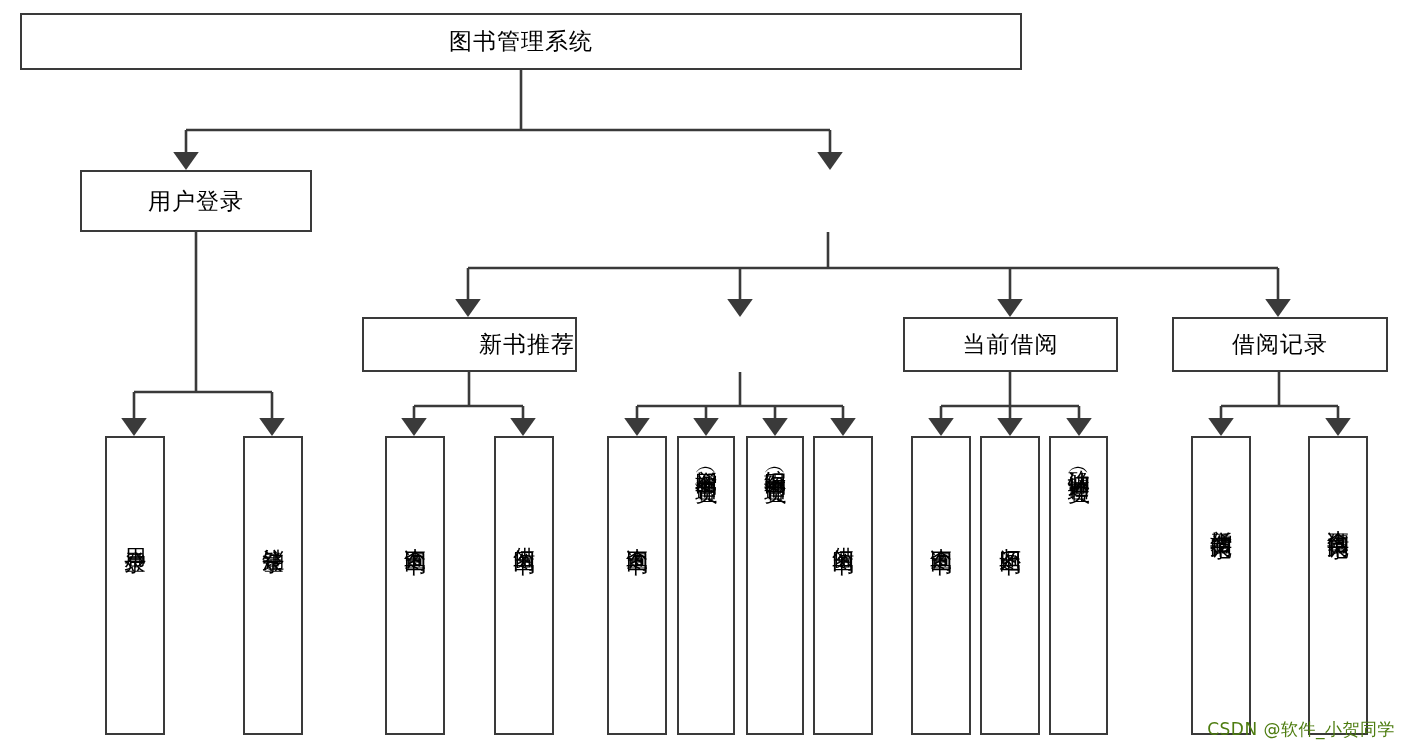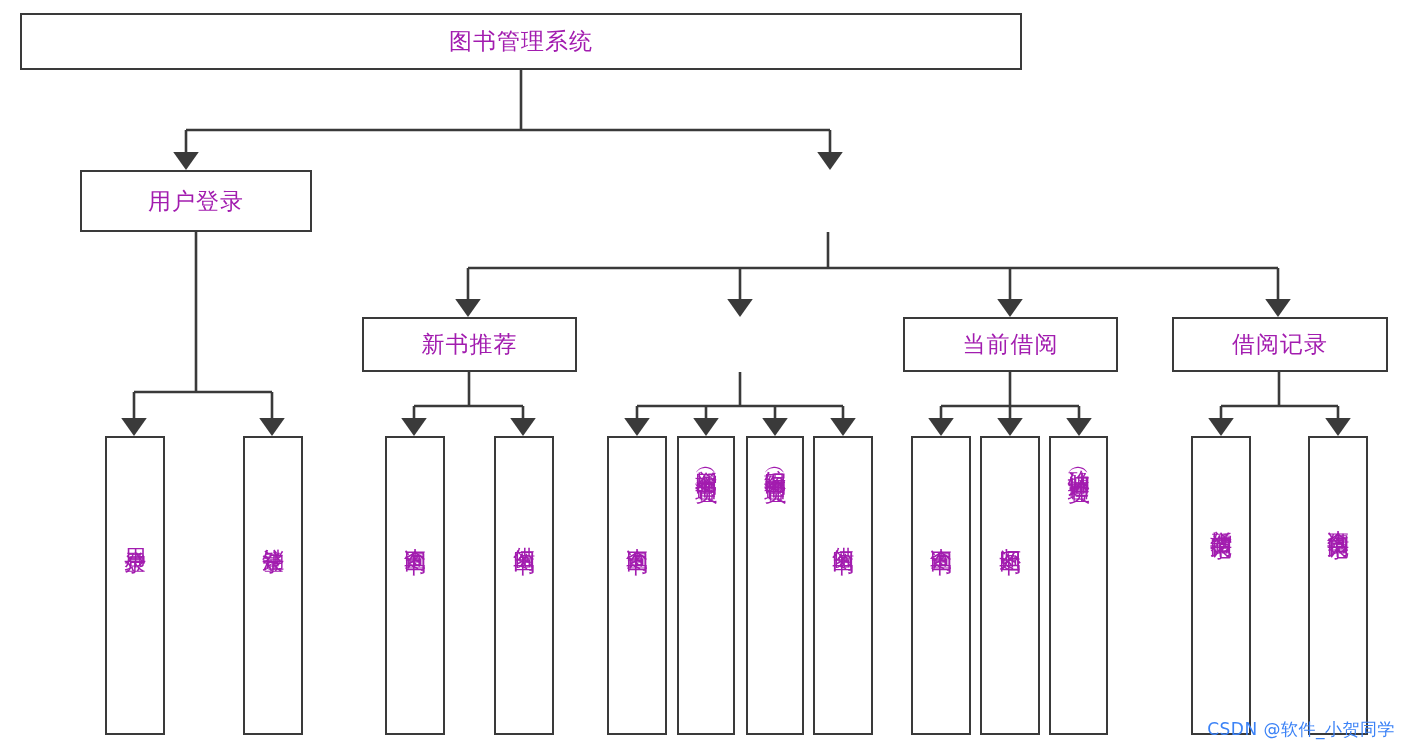--- a/index.html
+++ b/index.html
@@ -13,21 +13,21 @@
   #canvas{position:absolute;left:0;top:0;width:1405px;height:747px;}
   svg.edges{position:absolute;left:0;top:0;width:1405px;height:747px;pointer-events:none;}
   .node{
     position:absolute;
     box-sizing:border-box;
     background:#ffffff;
     border:2.5px solid #3a3a3a;
     display:flex;
     align-items:center;
     justify-content:center;
-    color:#a21caf;
+    color:#000000;
   }
   .node .lbl{
     font-size:23px;
     line-height:1.25;
     letter-spacing:1px;
     white-space:nowrap;
   }
   .node.vert{
     align-items:flex-start;
     padding-top:14px;
@@ -43,21 +43,21 @@
     max-height:270px;
   }
   .node.vert.tall .lbl{max-height:285px;}
   .node.vert.mid .lbl{margin-top:60px;}
   .node.vert.mid2 .lbl{margin-top:78px;}
   .watermark{
     position:absolute;
     right:10px;
     bottom:6px;
     font-size:17px;
-    color:#3b82f6;
+    color:#4d7c0f;
     letter-spacing:0.5px;
     white-space:nowrap;
   }
 </style>
 </head>
 <body>
 
 <div id="canvas">
 
   <svg class="edges" viewBox="0 0 1405 747" xmlns="http://www.w3.org/2000/svg">
@@ -111,21 +111,21 @@
   </svg>
 
   <div class="node" style="left:20px;top:13px;width:1002px;height:57px;">
     <span class="lbl">图书管理系统</span>
   </div>
 
   <div class="node" style="left:80px;top:170px;width:232px;height:62px;">
     <span class="lbl">用户登录</span>
   </div>
 
-  <div class="node" style="left:362px;top:317px;width:215px;height:55px;">
+  <div class="node" style="left:362px;top:317px;width:215px;height:55px;justify-content:flex-end;">
     <span class="lbl">新书推荐</span>
   </div>
   <div class="node" style="left:1172px;top:317px;width:216px;height:55px;">
     <span class="lbl">借阅记录</span>
   </div>
   <div class="node" style="left:903px;top:317px;width:215px;height:55px;">
     <span class="lbl">当前借阅</span>
   </div>
 
   <div class="node vert mid2" style="left:105px;top:436px;width:60px;height:299px;">

